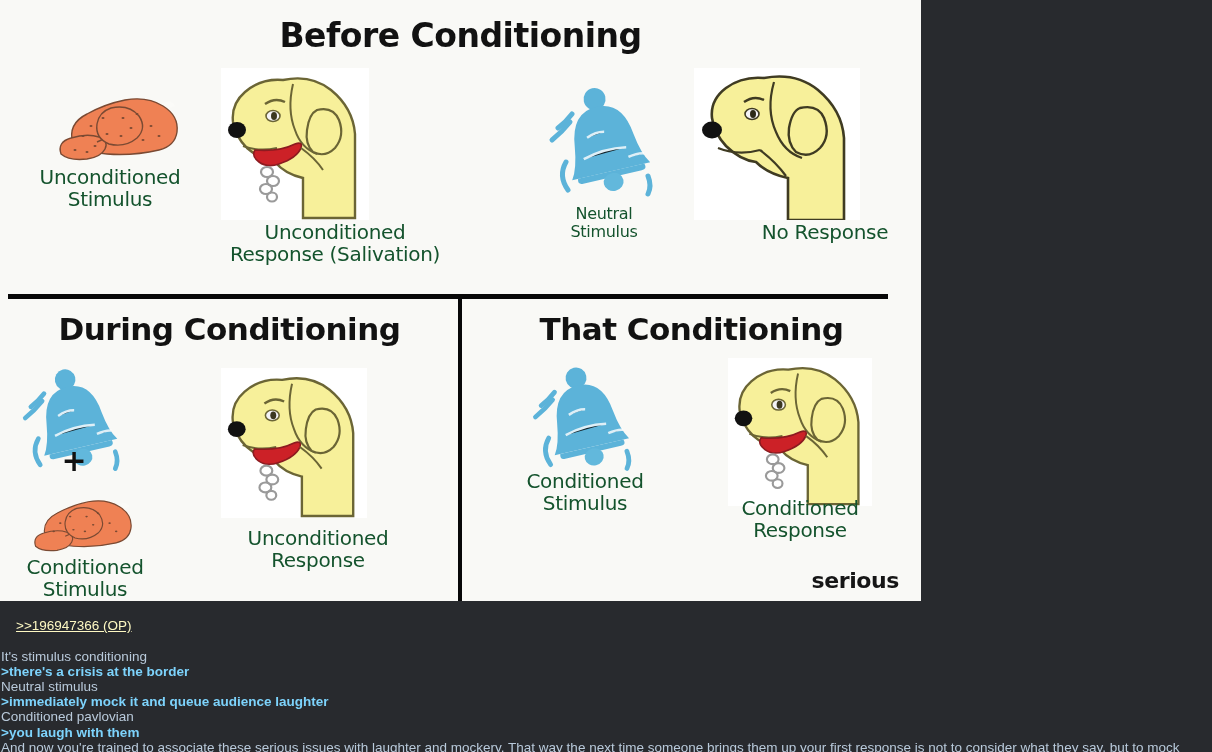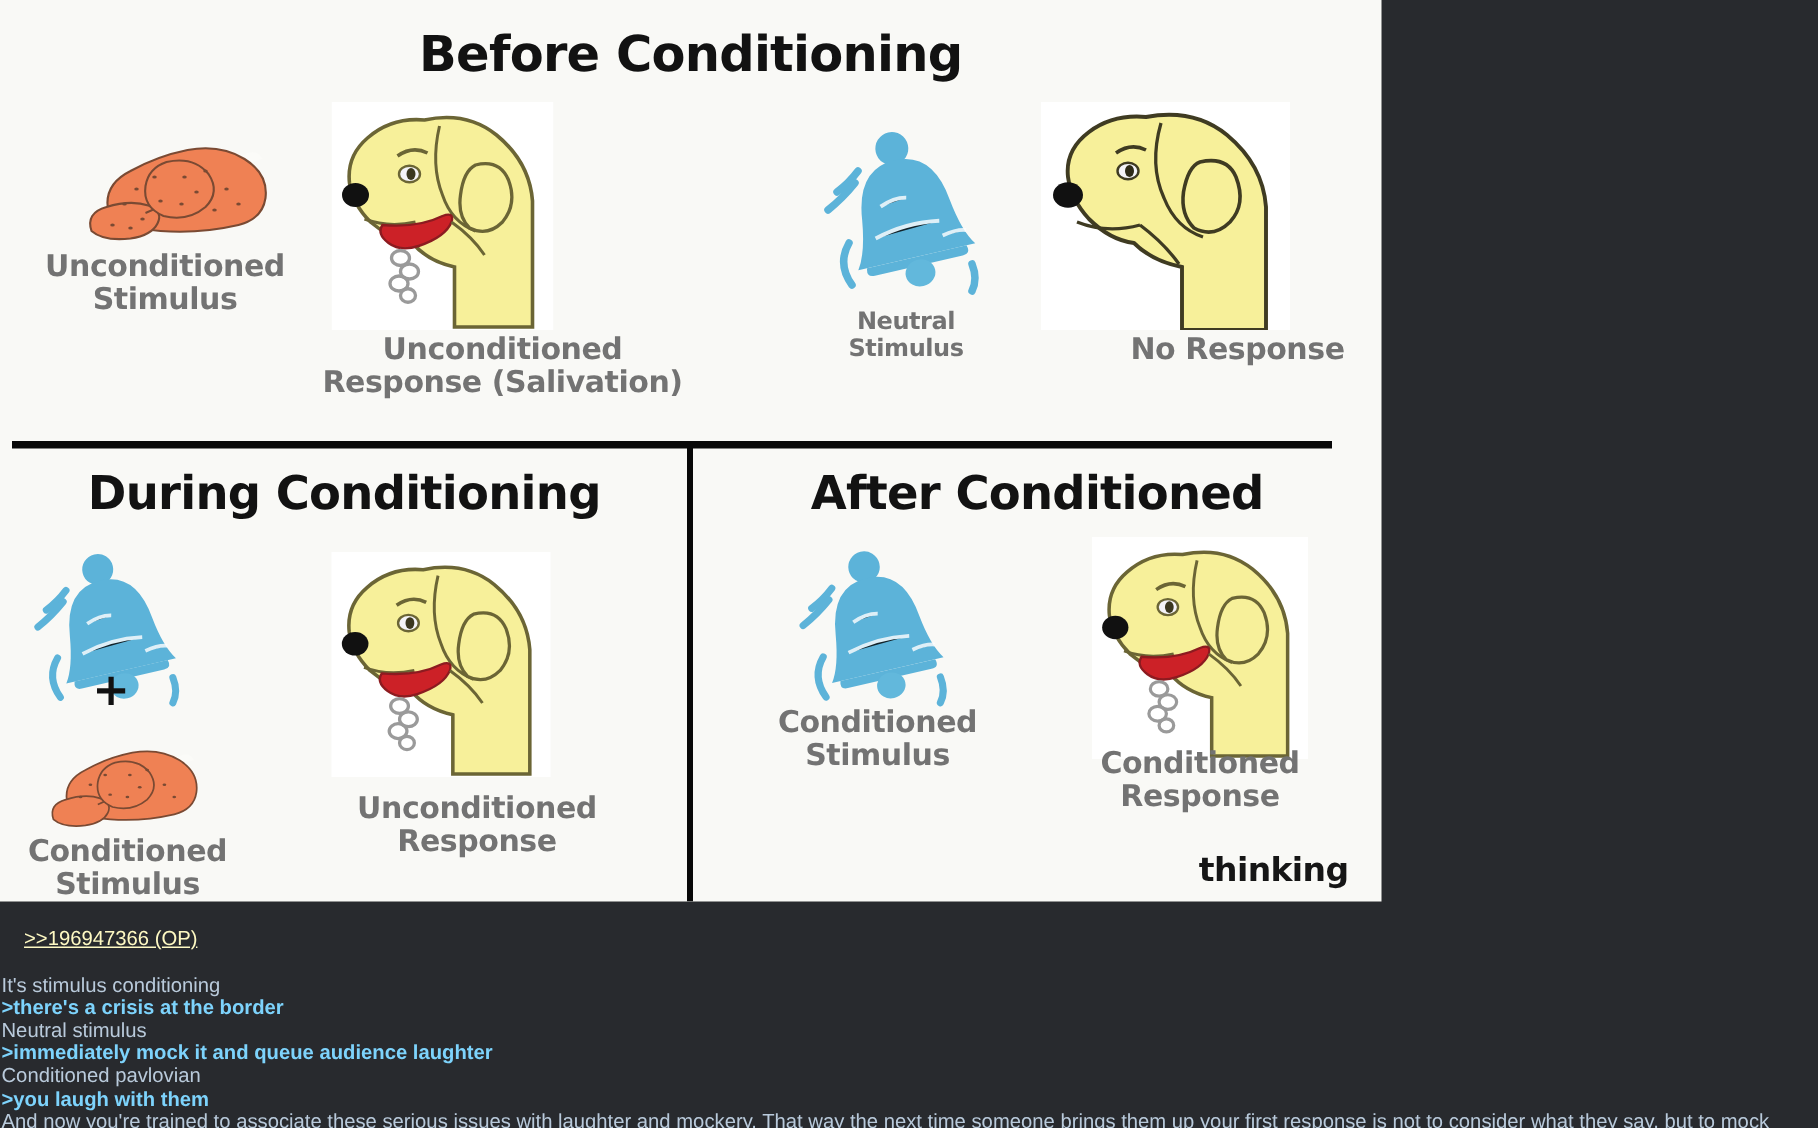--- a/index.html
+++ b/index.html
@@ -35,22 +35,22 @@
     letter-spacing: -0.5px;
     white-space: nowrap;
   }
   .title-before { left: 0; width: 921px; top: 16px; font-size: 33px; }
   .title-during { left: 0; width: 459px; top: 311px; font-size: 31px; }
   .title-after  { left: 462px; width: 459px; top: 311px; font-size: 31px; }
 
   .caption {
     position: absolute;
     font-family: "DejaVu Sans", sans-serif;
-    font-weight: 700;
-    color: #737373;
+    font-weight: 400;
+    color: #14532d;
     text-align: center;
     line-height: 1.12;
     letter-spacing: -0.3px;
   }
 
   .divider-h {
     position: absolute;
     left: 8px;
     top: 294px;
     width: 880px;
@@ -108,21 +108,21 @@
   .greentext { color: #7dd3fc; font-weight: bold; }
   .para { padding-left: 1px; padding-right: 10px; }
 </style>
 </head>
 <body>
 
 <div class="post-image">
 
   <div class="panel-title title-before">Before Conditioning</div>
   <div class="panel-title title-during">During Conditioning</div>
-  <div class="panel-title title-after">After Conditioned</div>
+  <div class="panel-title title-after">That Conditioning</div>
 
   <div class="art" style="left:45px; top:82px; width:140px; height:90px;">
     <svg viewBox="0 0 140 90">
       <path d="M116 22 q10 -6 14 2 q-8 2 -12 6 z" fill="#fbfbf8"></path>
       <path d="M28 62 q-6 -20 14 -30 q18 -10 38 -14 q22 -4 38 6 q16 10 14 26 q-2 14 -18 18
                q-26 6 -52 4 q-24 -2 -34 -10 z" fill="#ef8154" stroke="#7a4a33" stroke-width="1.4"></path>
       <path d="M16 72 q-4 -12 10 -16 q16 -5 28 -1 q10 4 6 12 q-4 8 -18 10 q-18 2 -26 -5 z" fill="#ef8154" stroke="#7a4a33" stroke-width="1.4"></path>
       <path d="M52 60 q10 -4 16 -10" fill="none" stroke="#7a4a33" stroke-width="1.4"></path>
       <path d="M66 26 q18 -4 28 8 q8 12 -2 22 q-12 10 -28 6 q-14 -6 -12 -20 q2 -12 14 -16 z" fill="#ef8154" stroke="#7a4a33" stroke-width="1.4"></path>
       <g fill="#7a4a33">
@@ -324,21 +324,21 @@
       <g fill="none" stroke="#9a9a9a" stroke-width="2.2">
         <ellipse cx="46" cy="104" rx="6" ry="5"></ellipse>
           <ellipse cx="52" cy="113" rx="6" ry="5"></ellipse>
         <ellipse cx="45" cy="121" rx="6" ry="5"></ellipse>
           <ellipse cx="51" cy="129" rx="5" ry="4.5"></ellipse>
       </g>
     </svg>
   </div>
   <div class="caption" style="left:700px; top:497px; width:200px; font-size:20px;">Conditioned<br>Response</div>
 
-  <div class="watermark">thinking</div>
+  <div class="watermark">serious</div>
 </div>
 
 <div class="post-text">
   <div class="line">
     <span class="quotelink">&gt;&gt;196947366 (OP)</span>
   </div>
   <div class="line">It's stimulus conditioning</div>
   <div class="line greentext">&gt;there's a crisis at the border</div>
   <div class="line">Neutral stimulus</div>
   <div class="line greentext">&gt;immediately mock it and queue audience laughter</div>

